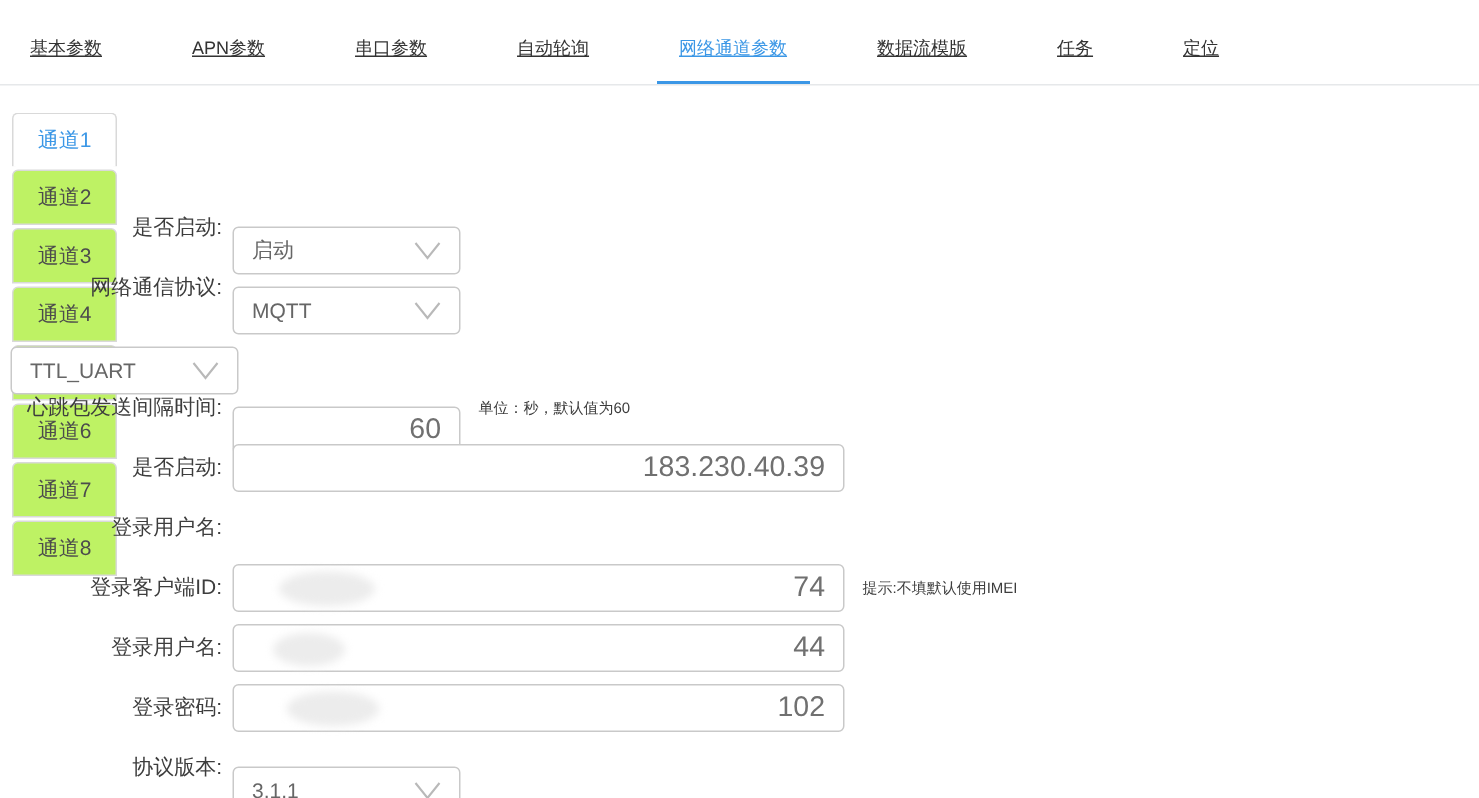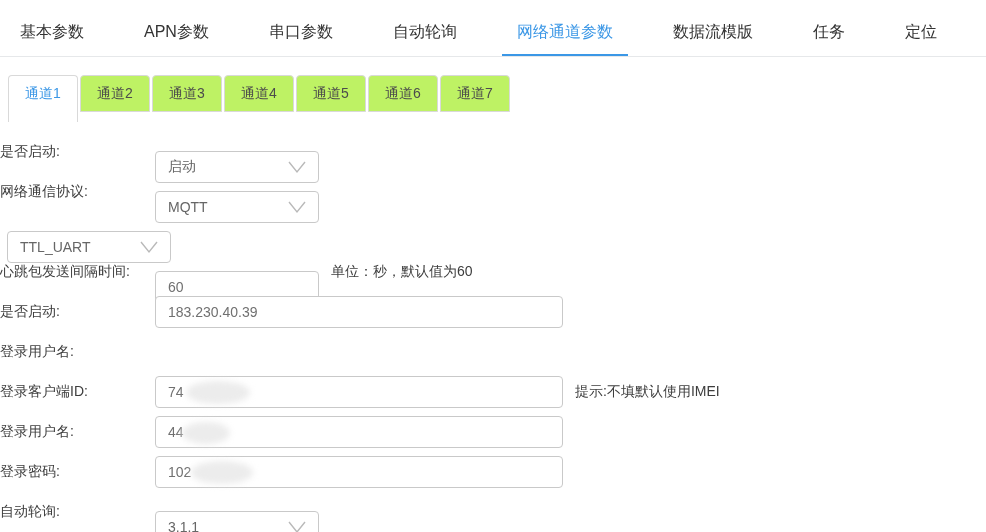--- a/index.html
+++ b/index.html
@@ -3,50 +3,50 @@
 <meta charset="utf-8">
 <style>
   :root { --accent:#3b97e6; }
   * { margin:0; padding:0; box-sizing:border-box; }
   html,body { width:986px; height:532px; background:#fff;
     font-family:"Liberation Sans","DejaVu Sans",sans-serif; overflow:hidden; }
 
   
   .topnav { display:flex; align-items:flex-end; height:57px;
     border-bottom:1px solid #e6e8ea; padding-left:5px; gap:30px; }
-  .top-tab { padding:0 15px; height:45px; line-height:42px; font-size:16px;
-    color:#333; cursor:pointer; white-space:nowrap; }
+  .top-tab { padding:0 15px; height:45px; line-height:42px; font-size:12px;
+    color:#333; cursor:pointer; white-space:nowrap;text-decoration:underline; }
   .top-tab.active { color:var(--accent); border-bottom:2px solid var(--accent); }
 
   
   .chantabs { display:flex; align-items:flex-start; height:47px;
-    margin:18px 0 0 8px; gap:2px; }
+    margin:18px 0 0 8px; gap:2px;flex-direction:column; }
   .chan-tab { width:70px; height:37px; line-height:35px; text-align:center;
     font-size:14px; color:#4c4c4c; background:#bef264;
     border:1px solid #d9d9d9; border-radius:4px 4px 0 0; cursor:pointer; }
   .chan-tab.active { background:#fff; color:var(--accent); height:47px;
     border-bottom:none; }
 
   
   .form { margin-top:14px; }
   .row { display:flex; align-items:center; height:32px; margin-bottom:8px; }
-  .lbl { width:148px; flex:none; text-align:left; font-size:14px; color:#3d3d3d; }
+  .lbl { width:148px; flex:none; text-align:right; font-size:14px; color:#3d3d3d; }
   .ctrl { height:32px; margin-left:7px; border:1px solid #c9c9c9;
     border-radius:4px; background:#fff; display:flex; align-items:center;
     position:relative; flex:none; }
-  .sm { width:164px;margin-top:30px; }
+  .sm { width:152px;margin-top:30px; }
   .lg { width:408px; }
   .select { justify-content:space-between; padding:0 8px 0 12px; cursor:pointer; }
   .sel-val { font-size:14px; color:#666; }
   .chev { display:flex; align-items:center; }
   .chev svg { display:block; }
   .field input { border:none; outline:none; background:transparent; width:100%;
-    height:100%; padding:0 12px; font-size:14px; color:#707070;
-    font-family:inherit; }
-  .hint { margin-left:12px; font-size:14px; color:#3d3d3d; white-space:nowrap; }
+    height:100%; padding:0 12px; font-size:19px; color:#707070;
+    font-family:inherit;text-align:right; }
+  .hint { margin-left:12px; font-size:10px; color:#3d3d3d; white-space:nowrap; }
   .blob { position:absolute; background:#ececec; border-radius:50%;
     filter:blur(3px); pointer-events:none; }
   .blob-a { left:30px; top:4px; width:64px; height:23px; }
   .blob-b { left:26px; top:5px; width:48px; height:22px; }
   .blob-c { left:35px; top:4px; width:62px; height:23px; }
 </style>
 </head>
 <body>
 
 <div class="topnav">
@@ -61,20 +61,21 @@
 </div>
 
 <div class="chantabs">
   <div class="chan-tab active">通道1</div>
   <div class="chan-tab">通道2</div>
   <div class="chan-tab">通道3</div>
   <div class="chan-tab">通道4</div>
   <div class="chan-tab">通道5</div>
   <div class="chan-tab">通道6</div>
   <div class="chan-tab">通道7</div>
+  <div class="chan-tab">通道8</div>
 </div>
 
 <div class="form">
 
   <div class="row">
     <label class="lbl">是否启动:</label>
     <div class="ctrl select sm">
       <span class="sel-val">启动</span>
       <span class="chev">
         <svg width="26" height="22" viewBox="0 0 26 22">
@@ -145,21 +146,21 @@
 
   <div class="row">
     <label class="lbl">登录密码:</label>
     <div class="ctrl field lg">
       <input value="102" style="">
       <span class="blob blob-c"></span>
     </div>
   </div>
 
   <div class="row">
-    <label class="lbl">自动轮询:</label>
+    <label class="lbl">协议版本:</label>
     <div class="ctrl select sm">
       <span class="sel-val">3.1.1</span>
       <span class="chev">
         <svg width="26" height="22" viewBox="0 0 26 22">
             <polyline points="5,6 13,16 21,6" fill="none" stroke="#b9b9b9" stroke-width="1.4"></polyline>
           </svg>
       </span>
     </div>
   </div>
 

